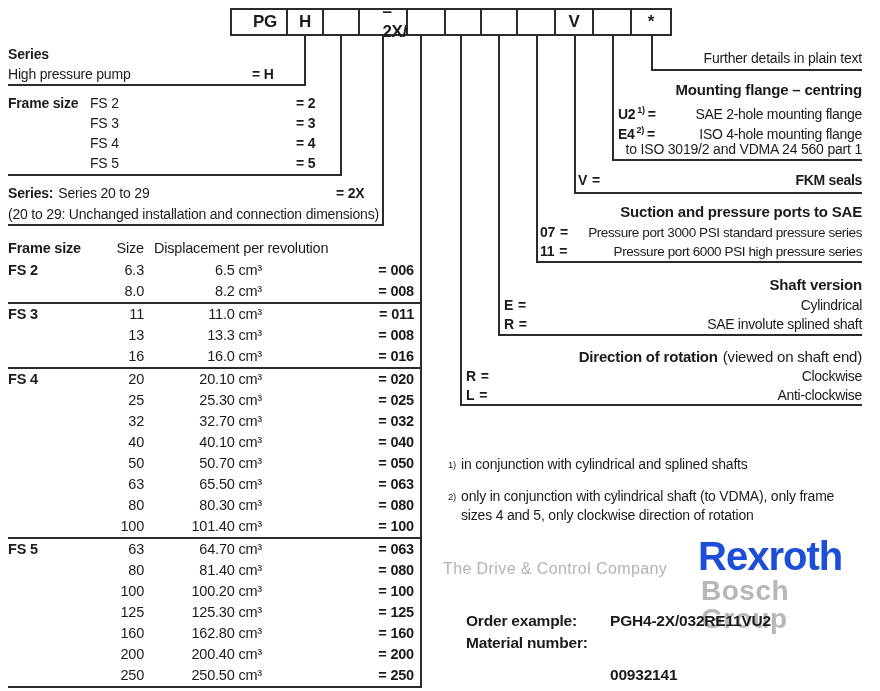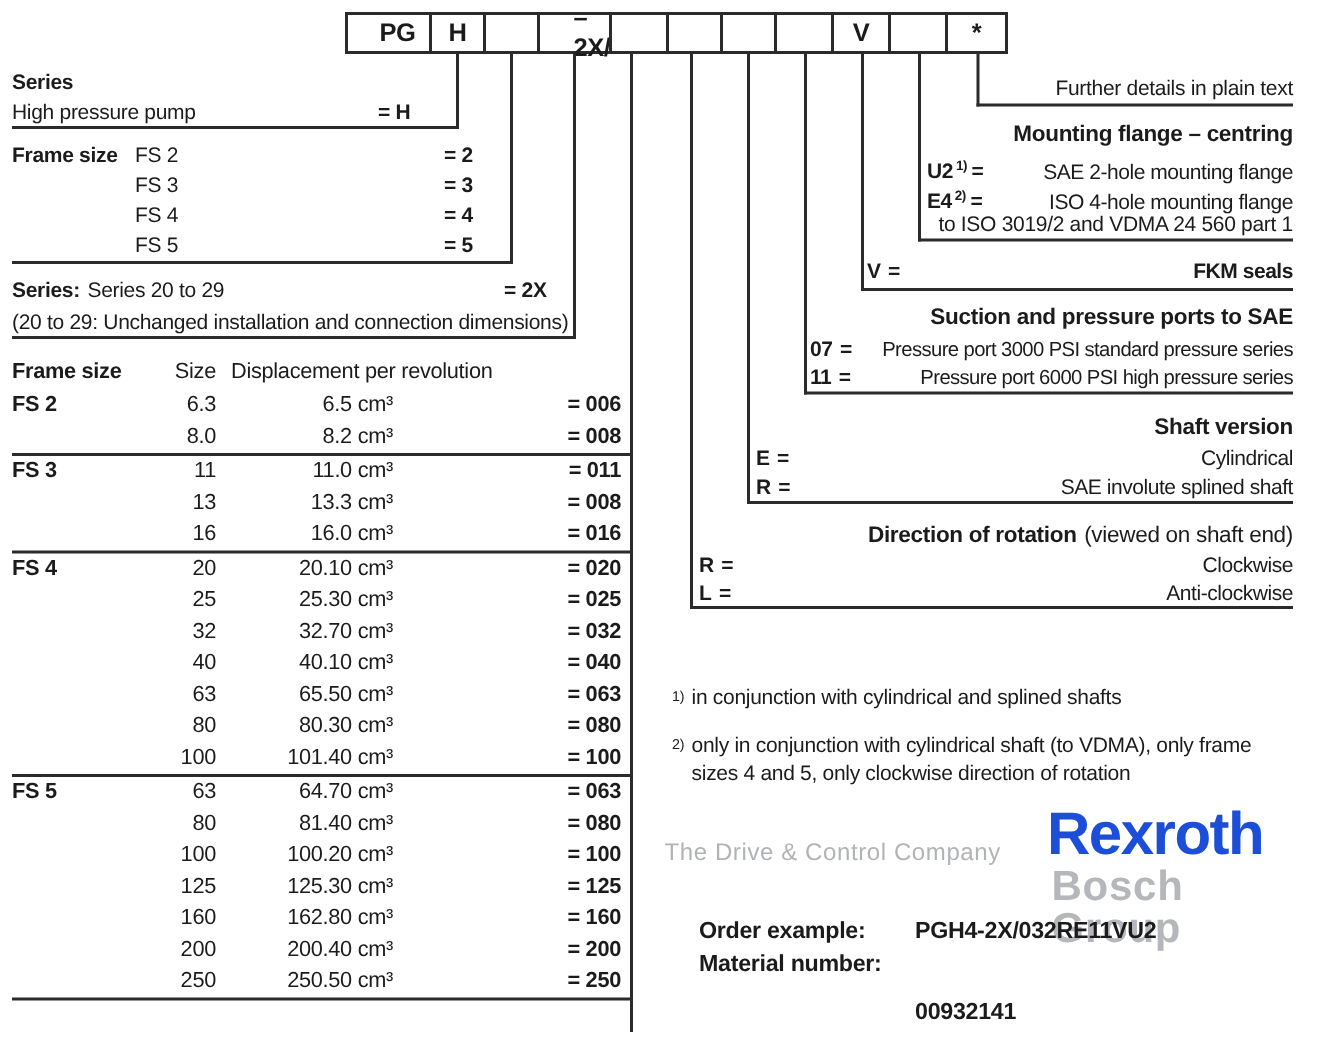--- a/index.html
+++ b/index.html
@@ -161,20 +161,26 @@
           <span class="c-code b">= 032</span>
         </div>
         <div class="trow">
           <span class="c-frame b"></span>
           <span class="c-size">40</span>
           <span class="c-disp">40.10 cm³</span>
           <span class="c-code b">= 040</span>
         </div>
         <div class="trow">
           <span class="c-frame b"></span>
+          <span class="c-size">50</span>
+          <span class="c-disp">50.70 cm³</span>
+          <span class="c-code b">= 050</span>
+        </div>
+        <div class="trow">
+          <span class="c-frame b"></span>
           <span class="c-size">63</span>
           <span class="c-disp">65.50 cm³</span>
           <span class="c-code b">= 063</span>
         </div>
         <div class="trow">
           <span class="c-frame b"></span>
           <span class="c-size">80</span>
           <span class="c-disp">80.30 cm³</span>
           <span class="c-code b">= 080</span>
         </div>

